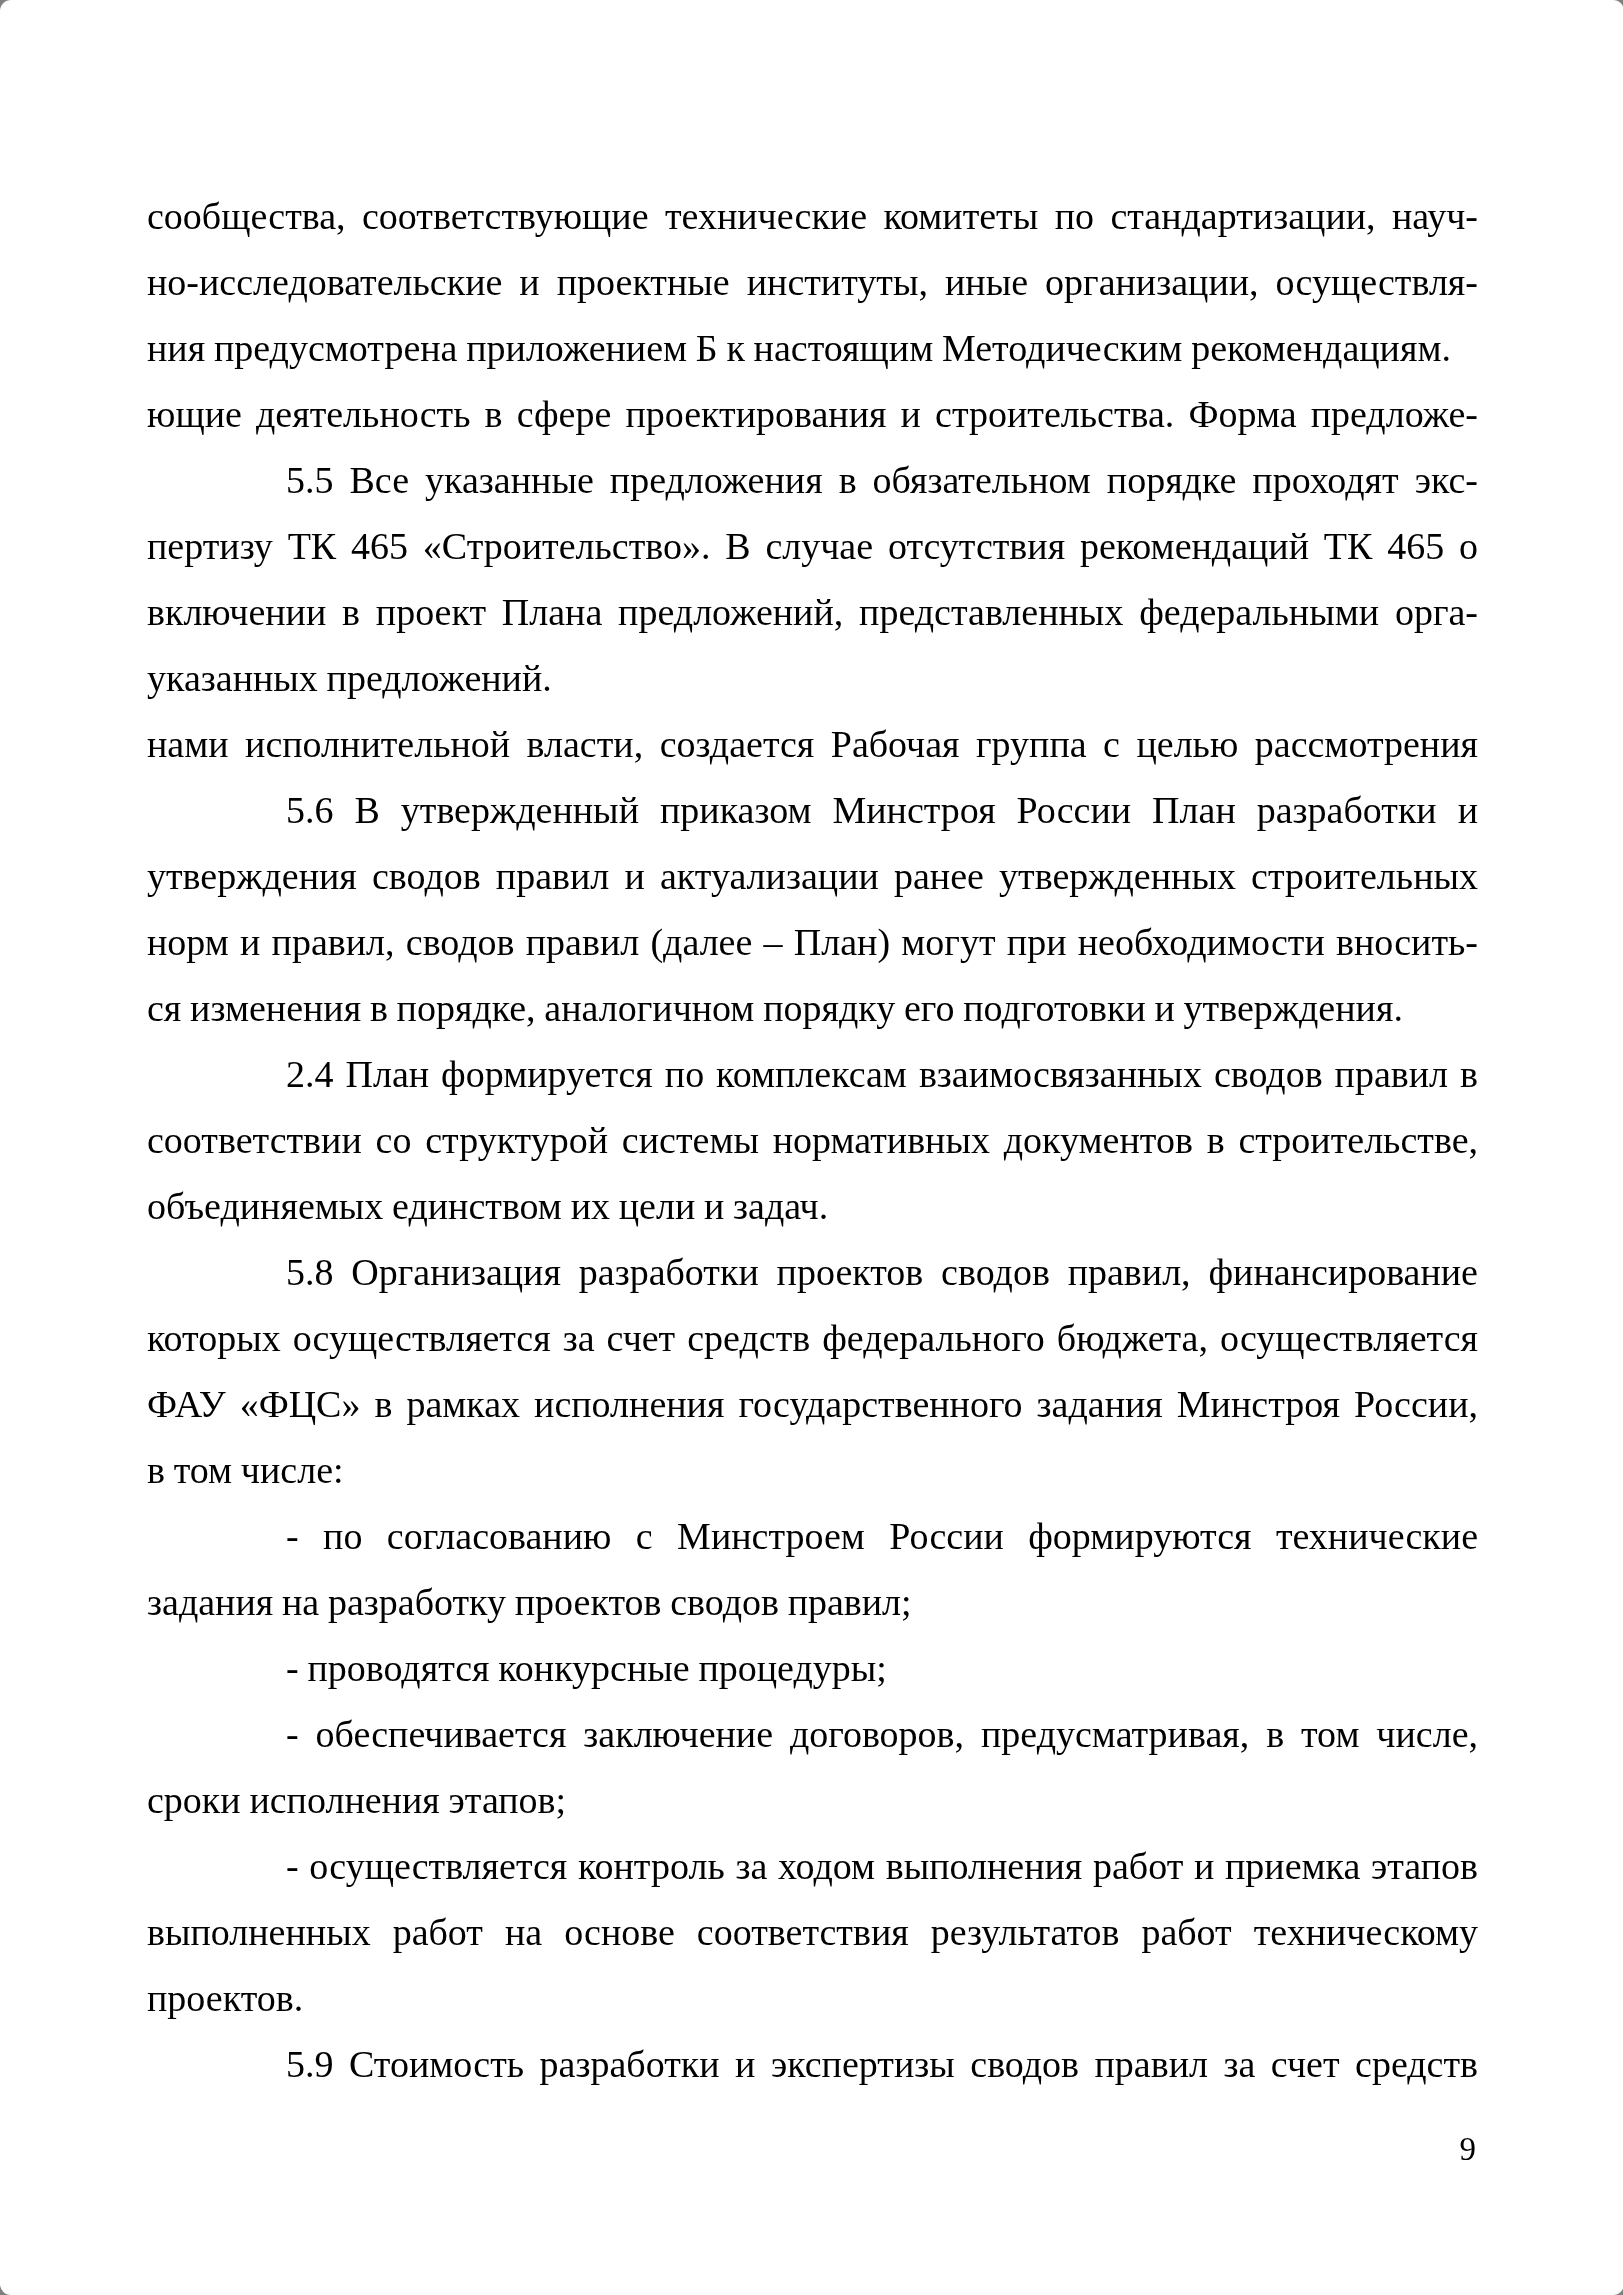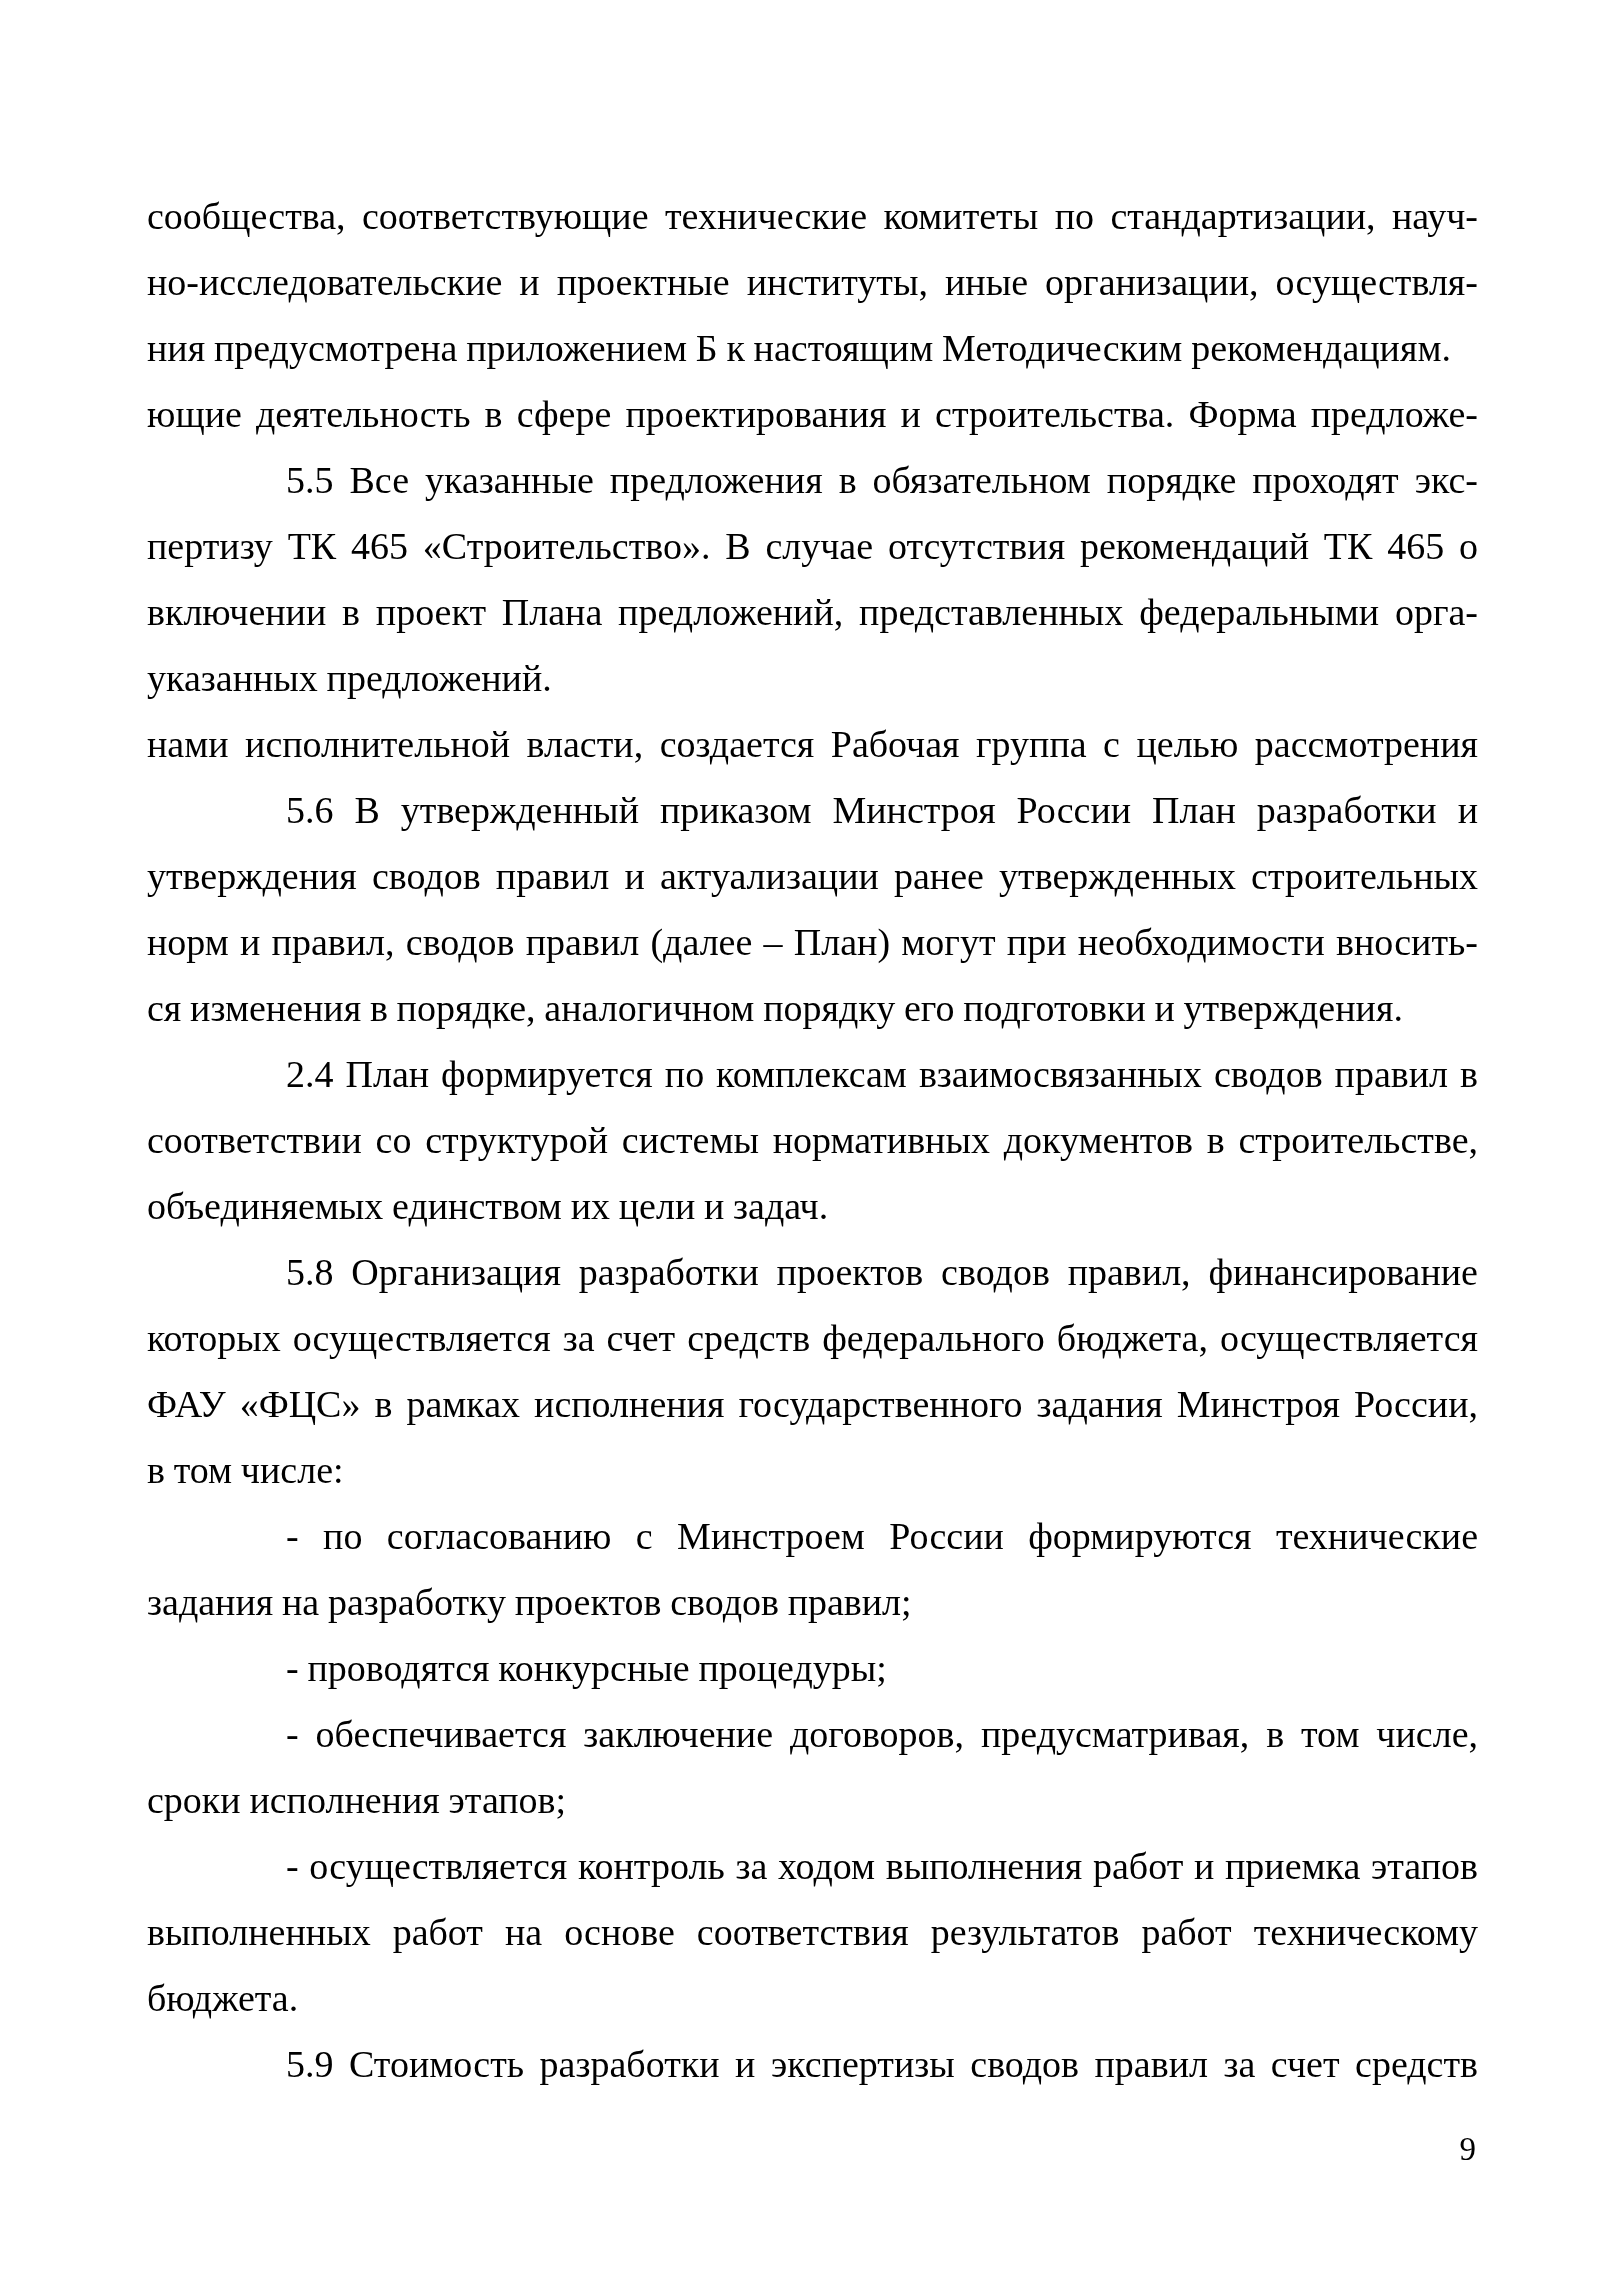--- a/index.html
+++ b/index.html
@@ -9,20 +9,21 @@
   }
   .page {
     position: relative;
     width: 1624px;
     height: 2295px;
     margin: 0 auto;
     background: #ffffff;
     overflow: hidden;
     font-family: "Liberation Serif", serif;
     color: #000000;
+    border-radius: 11px;
   }
   .doc-body {
     position: absolute;
     top: 183px;
     left: 147px;
     right: 146px;
   }
   .paragraph {
     margin: 0;
     padding: 0;
@@ -91,21 +92,21 @@
       <div class="paragraph">
         <div class="line last indent">- проводятся конкурсные процедуры;</div>
       </div>
       <div class="paragraph">
         <div class="line indent">- обеспечивается заключение договоров, предусматривая, в том числе,</div>
         <div class="line last">сроки исполнения этапов;</div>
       </div>
       <div class="paragraph">
         <div class="line indent">- осуществляется контроль за ходом выполнения работ и приемка этапов</div>
         <div class="line">выполненных работ на основе соответствия результатов работ техническому</div>
-        <div class="line last">бюджета.</div>
+        <div class="line last">проектов.</div>
       </div>
       <div class="paragraph">
         <div class="line indent">5.9 Стоимость разработки и экспертизы сводов правил за счет средств</div>
       </div>
     </div>
   <div class="page-num">9</div>
 </div>
 
 
 </body></html>

